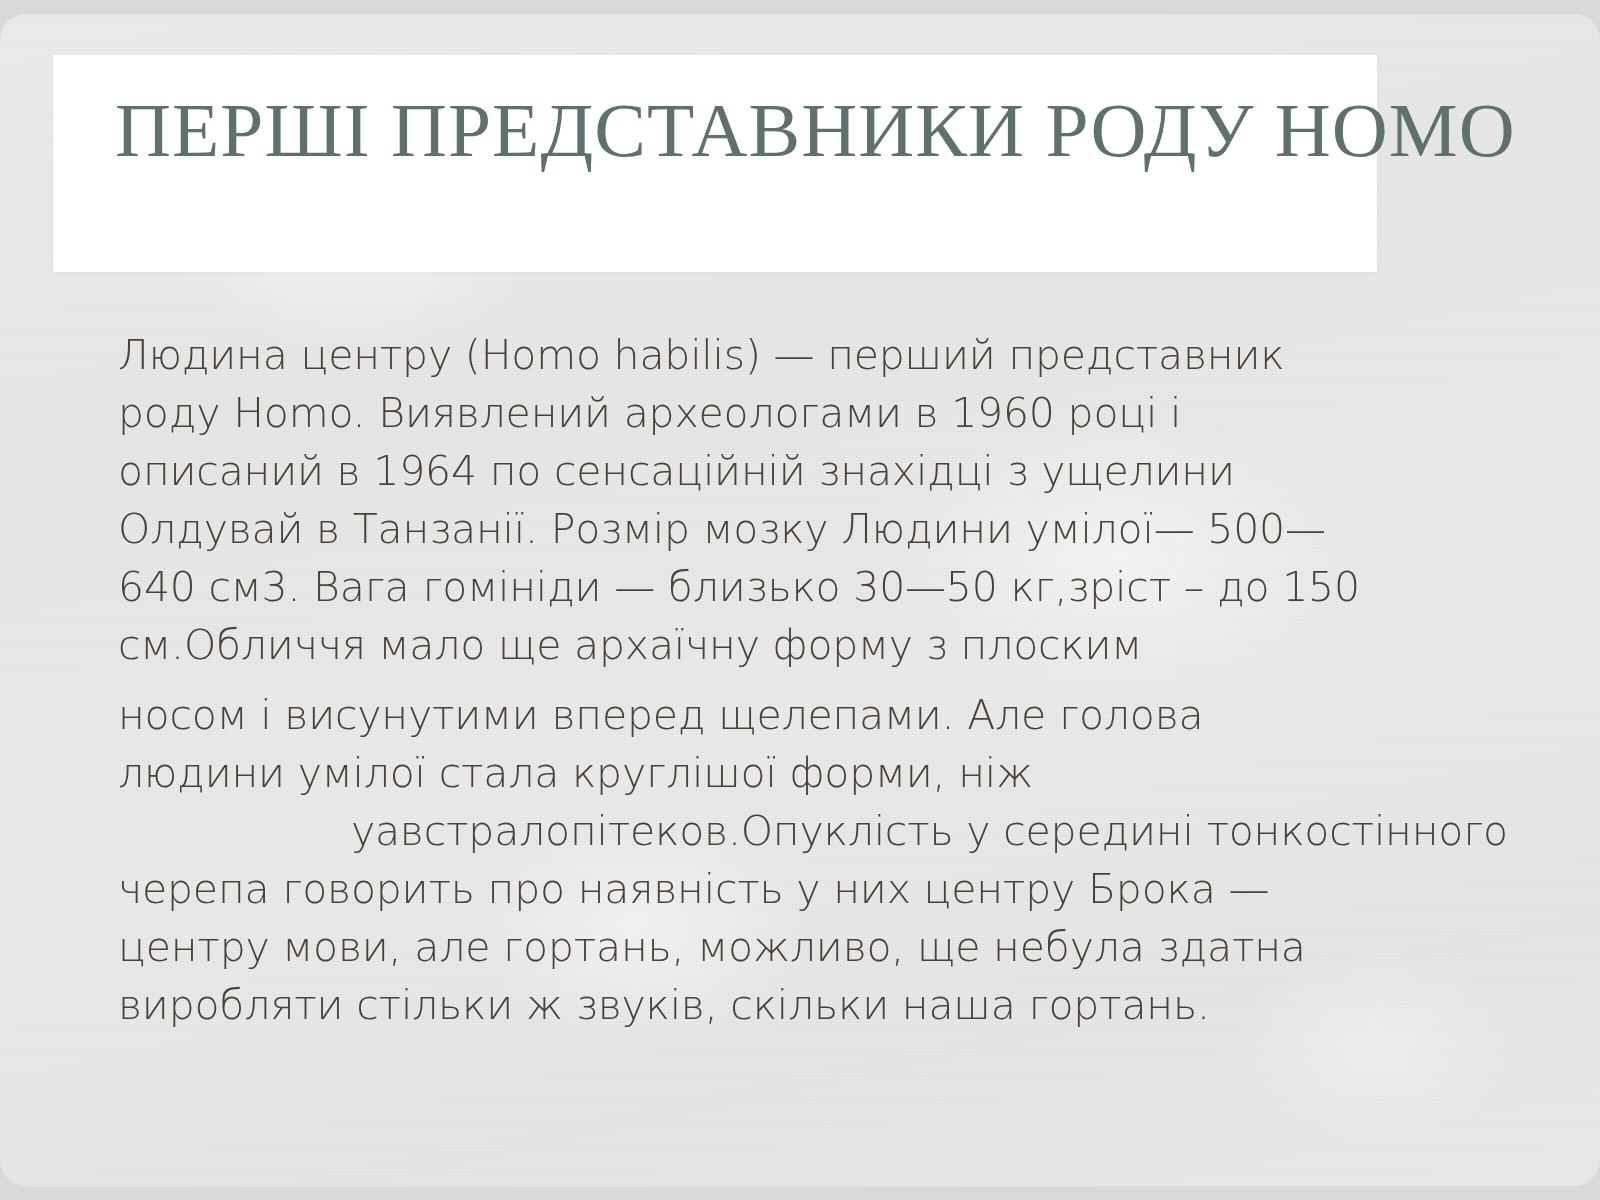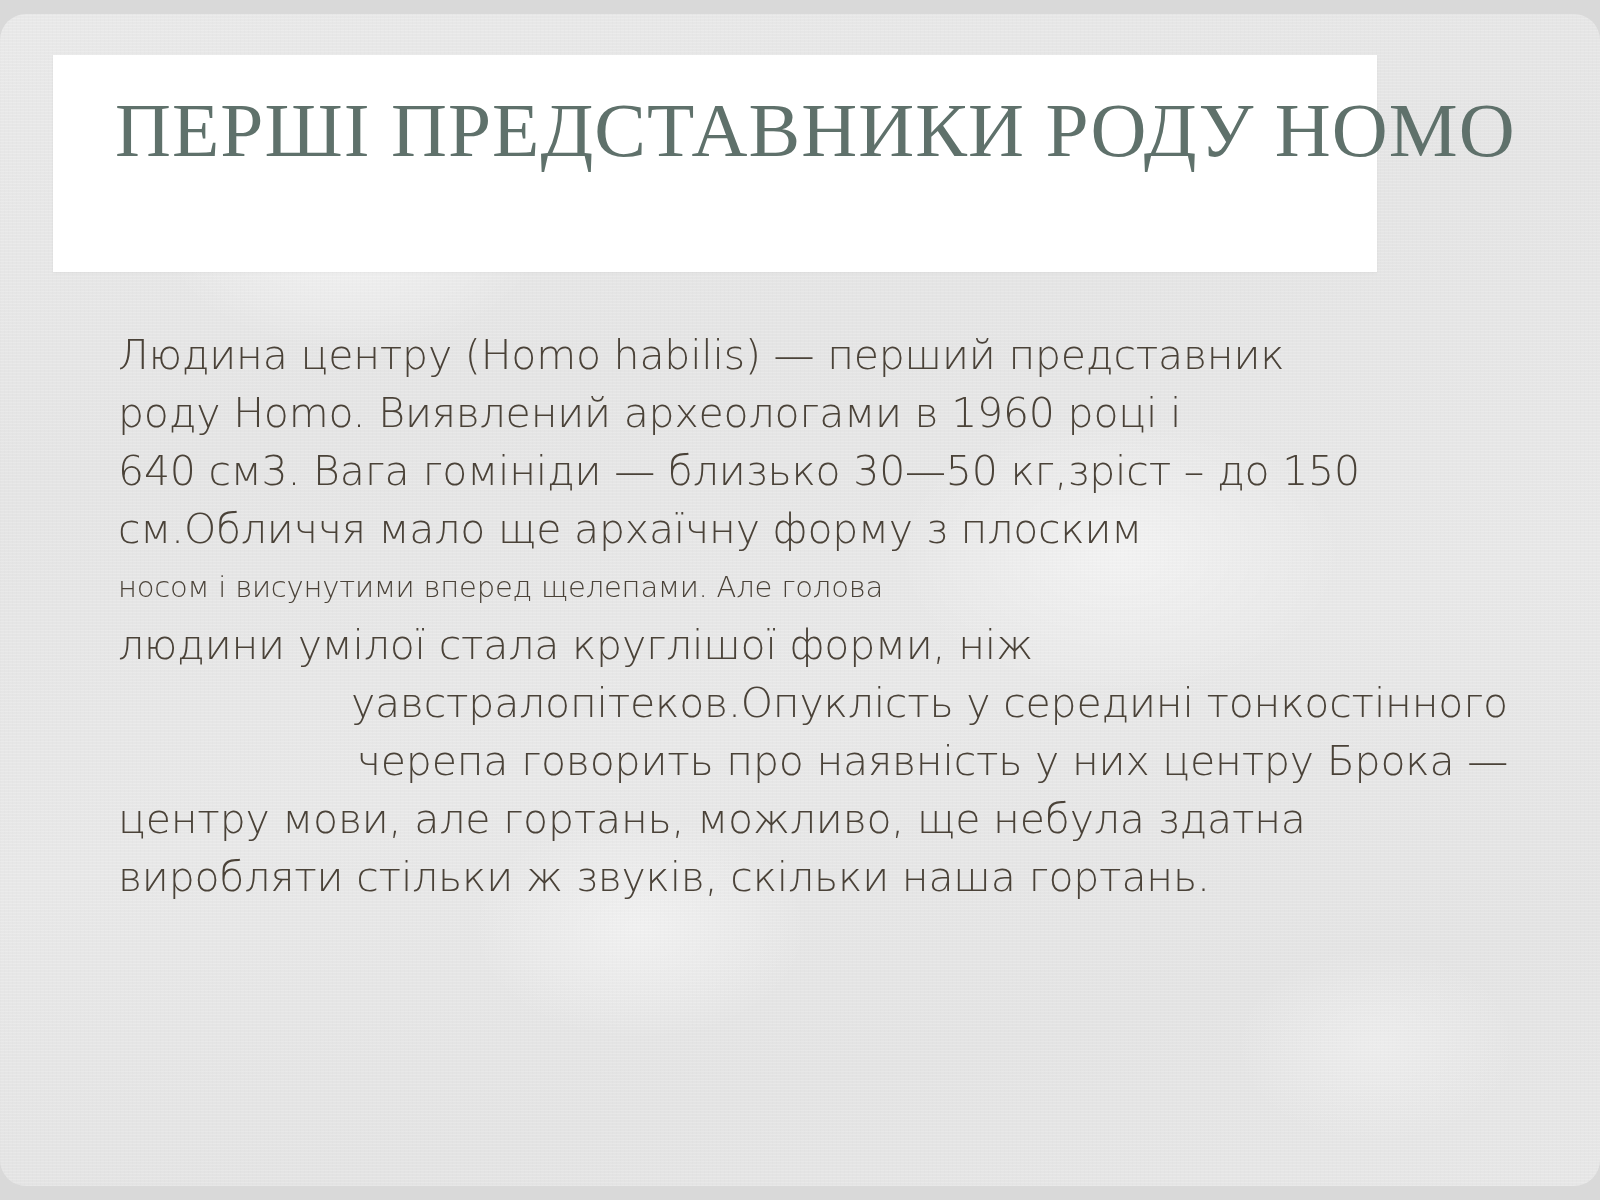--- a/index.html
+++ b/index.html
@@ -91,23 +91,25 @@
 
 <div id="slide">
 
   <div id="title-block">
     <div id="title-text">Перші представники роду Homo</div>
   </div>
 
   <div id="body-block">
     <div class="body-line" style="font-size: 41px;">Людина центру (Homo habilis) — перший представник</div>
     <div class="body-line" style="font-size: 41px;">роду Homo. Виявлений археологами в 1960 році і</div>
+    <div class="body-line" style="font-size: 41px;">описаний в 1964 по сенсаційній знахідці з ущелини</div>
+    <div class="body-line" style="font-size: 41px;">Олдувай в Танзанії. Розмір мозку Людини умілої— 500—</div>
     <div class="body-line" style="font-size: 41px;">640 см3. Вага гомініди — близько 30—50 кг,зріст – до 150</div>
     <div class="body-line" style="font-size: 41px;">см.Обличчя мало ще архаїчну форму з плоским</div>
-    <div class="body-line" style="font-size: 29px;">носом і висунутими вперед щелепами. Але голова</div>
+    <div class="body-line" style="font-size: 41px; margin-top: 12px;">носом і висунутими вперед щелепами. Але голова</div>
     <div class="body-line" style="font-size: 41px;">людини умілої стала круглішої форми, ніж</div>
     <div class="body-line" style="font-size: 41px; text-align: right;">уавстралопітеков.Опуклість у середині тонкостінного</div>
-    <div class="body-line" style="font-size: 41px; text-align: right;">черепа говорить про наявність у них центру Брока —</div>
+    <div class="body-line" style="font-size: 41px;">черепа говорить про наявність у них центру Брока —</div>
     <div class="body-line" style="font-size: 41px;">центру мови, але гортань, можливо, ще небула здатна</div>
     <div class="body-line" style="font-size: 41px;">виробляти стільки ж звуків, скільки наша гортань.</div>
   </div>
 
 </div>
 
 </body></html>

